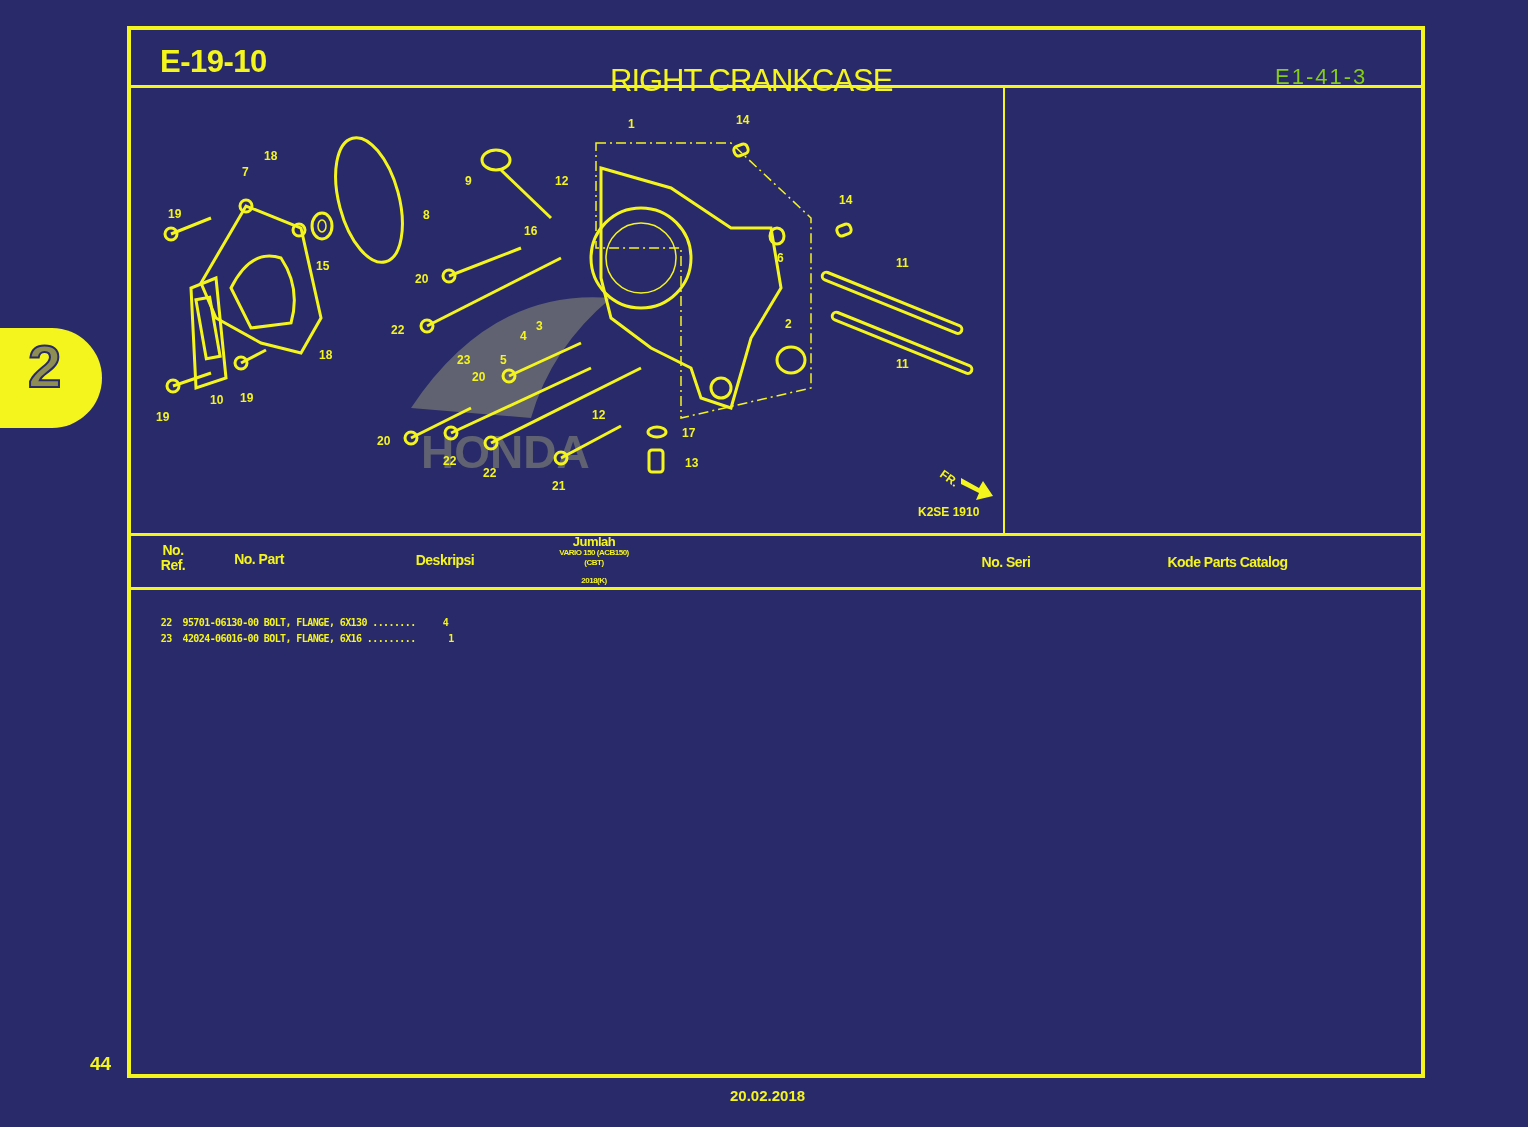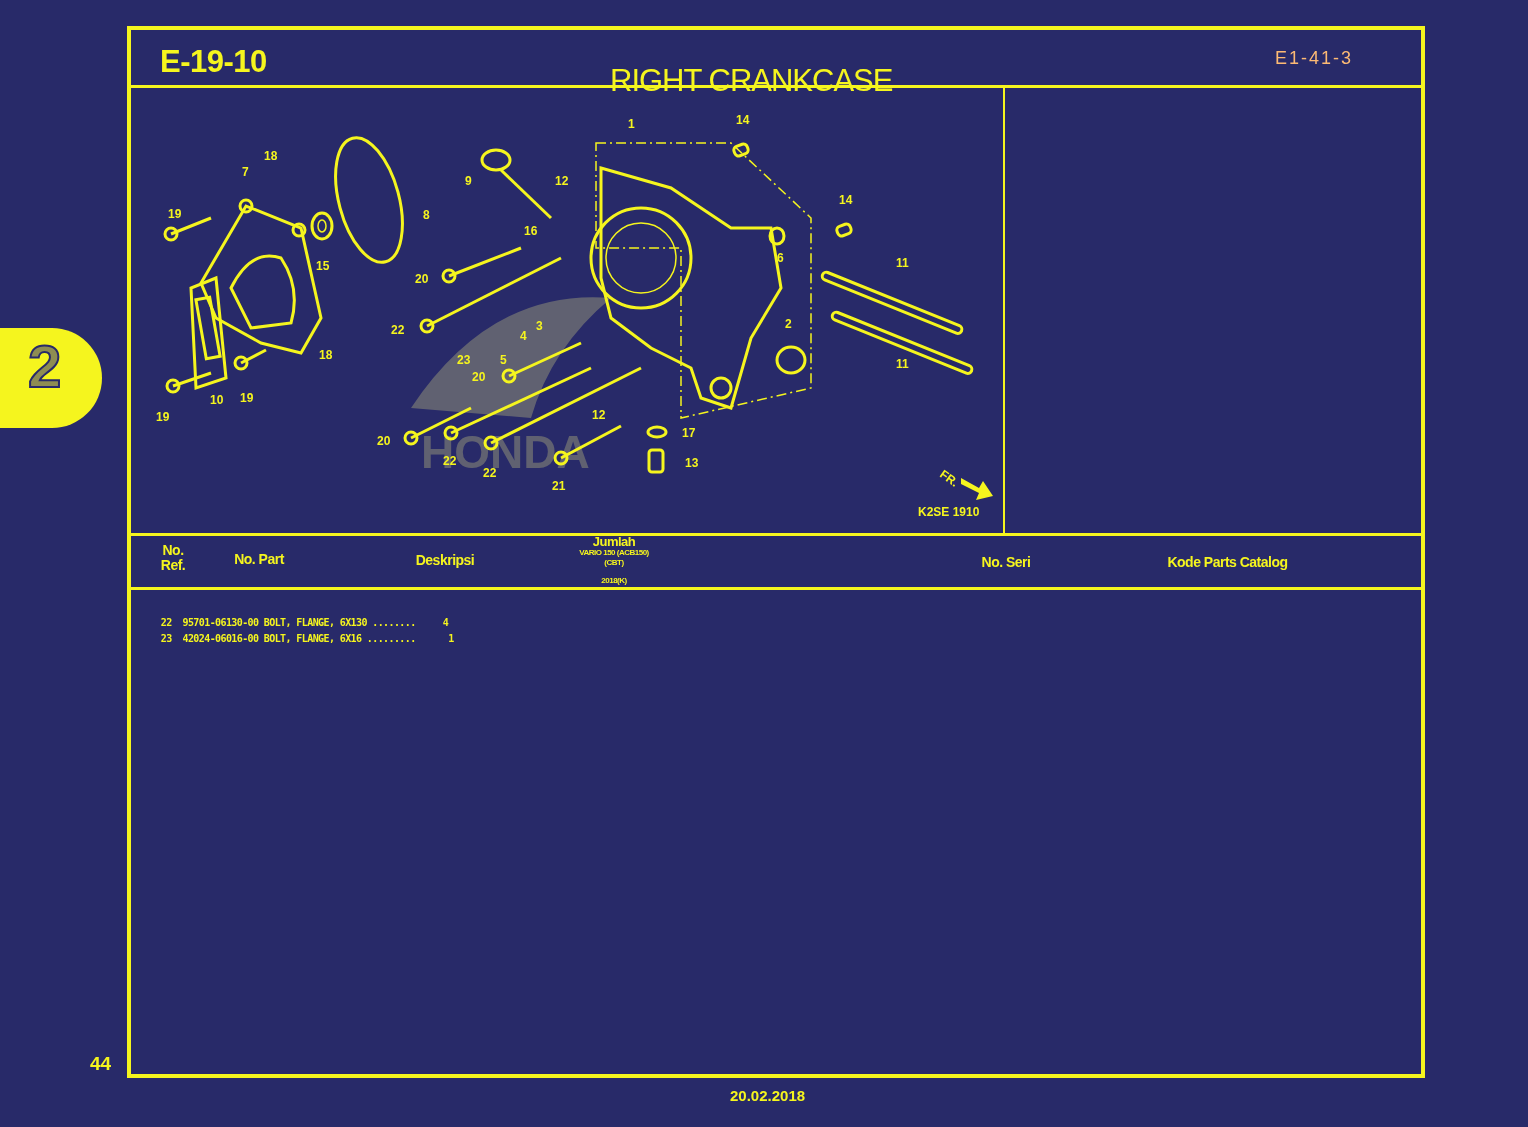--- a/index.html
+++ b/index.html
@@ -2,21 +2,21 @@
 <html><head>
 <meta charset="utf-8">
 <style>
   html,body{margin:0;padding:0;}
   body{width:1528px;height:1127px;background:#282a69;position:relative;overflow:hidden;font-family:"Liberation Sans",sans-serif;color:#f5f51e;}
   .frame{position:absolute;left:127px;top:26px;width:1298px;height:1052px;border:4px solid #f5f51e;box-sizing:border-box;}
   .hline{position:absolute;left:127px;width:1298px;background:#f5f51e;}
   .vline{position:absolute;background:#f5f51e;}
   .code{position:absolute;left:160px;top:44px;font-size:31px;font-weight:bold;letter-spacing:-0.5px;}
   .title{position:absolute;left:610px;top:44px;font-size:31px;font-weight:normal;letter-spacing:-1px;margin-top:19px;}
-  .ghost{position:absolute;left:1275px;top:48px;font-size:18px;color:#fdba74;letter-spacing:2px;}
+  .ghost{position:absolute;left:1275px;top:64px;font-size:22px;color:#84cc16;letter-spacing:2px;}
   .tab{position:absolute;left:-10px;top:328px;width:112px;height:100px;background:#f5f51e;border-radius:0 50px 50px 0;}
   .tabnum{position:absolute;left:28px;top:332px;font-size:60px;font-weight:bold;color:#8e8d52;-webkit-text-stroke:2px #282a69;}
   .hdr{position:absolute;font-size:14px;font-weight:bold;letter-spacing:-0.5px;text-align:center;line-height:15px;}
   .row{position:absolute;left:150px;font-family:"DejaVu Sans Mono",monospace;font-size:10px;font-weight:bold;white-space:pre;letter-spacing:-0.6px;}
   .footer-page{position:absolute;left:90px;top:1053px;font-size:19px;font-weight:bold;}
   .footer-date{position:absolute;left:730px;top:1087px;font-size:15px;font-weight:bold;}
   .lbl{font-family:"Liberation Sans",sans-serif;font-size:12px;font-weight:bold;fill:#f5f51e;}
   svg .s{stroke:#f5f51e;fill:none;stroke-width:3;}
   svg .t{stroke:#f5f51e;fill:none;stroke-width:1.5;}
   svg .d{stroke:#f5f51e;fill:none;stroke-width:1.5;stroke-dasharray:10 4 2 4;}
@@ -151,21 +151,21 @@
     <text class="lbl" x="326" y="276">23</text>
   </g>
 </svg>
 
 <div class="hdr" style="left:146px;top:543px;width:30px;margin-left:12px;">
   <div>No.</div>
   <div>Ref.</div>
 </div>
 <div class="hdr" style="left:218px;top:552px;width:82px;">No. Part</div>
 <div class="hdr" style="left:400px;top:553px;width:90px;">Deskripsi</div>
-<div class="hdr" style="left:554px;top:535px;width:120px;">
+<div class="hdr" style="left:534px;top:535px;width:120px;">
   <div style="font-size:13px;line-height:13px;">Jumlah</div>
   <div style="font-size:8px;line-height:10px;">VARIO 150 (ACB150)</div>
   <div style="font-size:8px;line-height:9px;">(CBT)</div>
   <div style="font-size:8px;line-height:9px;margin-top:9px;">2018(K)</div>
 </div>
 <div class="hdr" style="left:965px;top:555px;width:82px;">No. Seri</div>
 <div class="hdr" style="left:1150px;top:555px;width:155px;">Kode Parts Catalog</div>
 
 <div class="row" style="top:606px;">
   <span>22</span>  <span>95701-06130-00</span> <span>BOLT, FLANGE, 6X130</span> <span>........</span>     <span>4</span>

